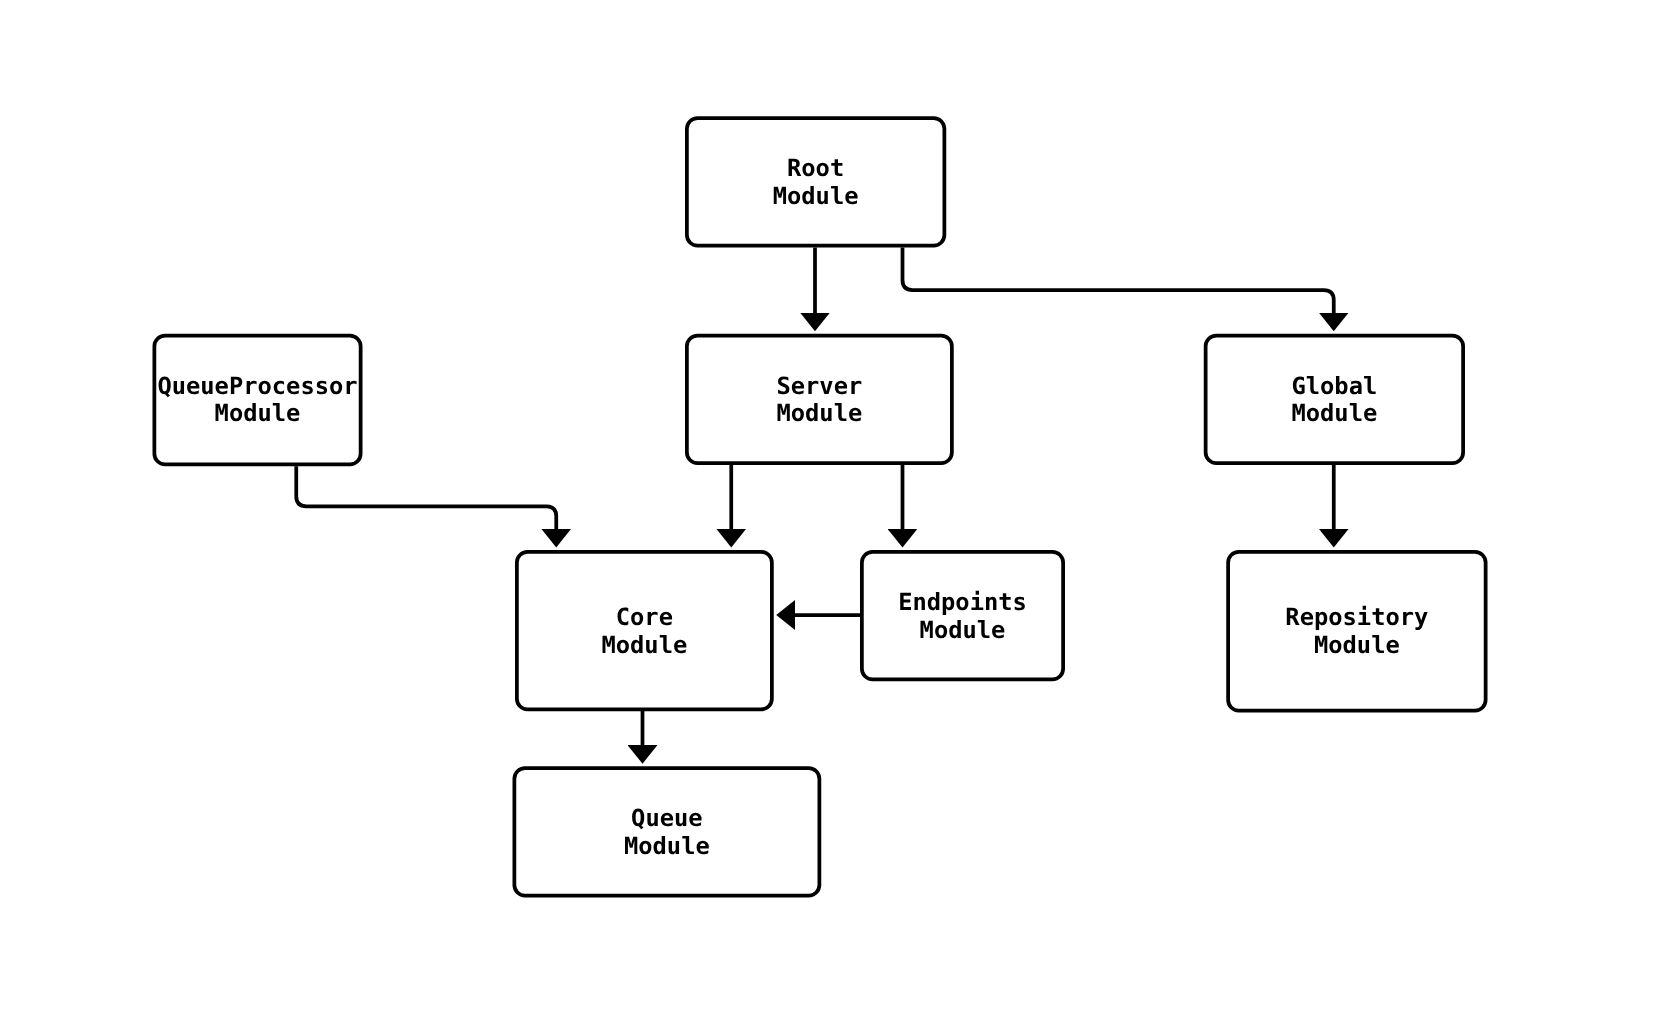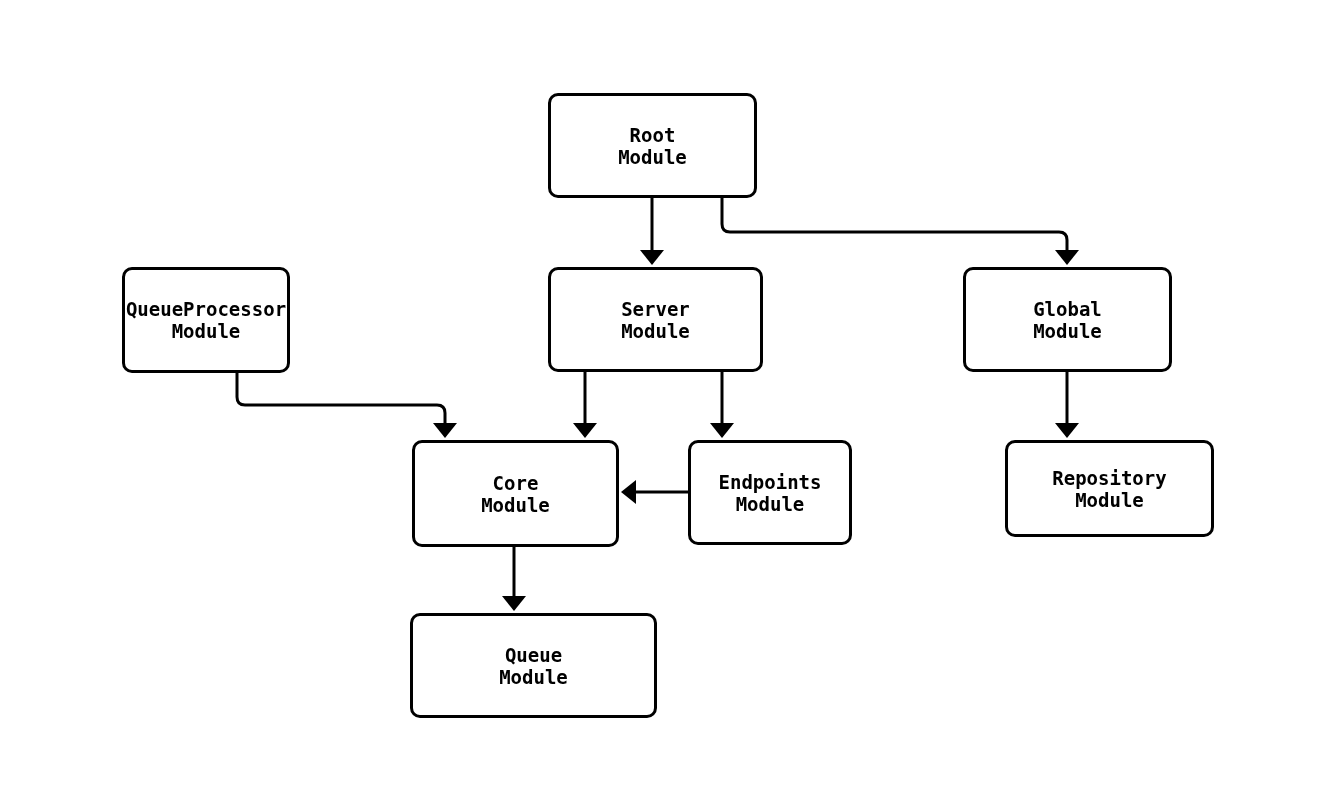--- a/index.html
+++ b/index.html
@@ -92,31 +92,31 @@
   <div class="node" style="left:548px; top:267px; width:215px; height:105px">
     <span class="label">Server
 Module</span>
   </div>
 
   <div class="node" style="left:963px; top:267px; width:209px; height:105px">
     <span class="label">Global
 Module</span>
   </div>
 
-  <div class="node" style="left:412px; top:440px; width:207px; height:107px">
+  <div class="node" style="left:412px; top:440px; width:207px; height:129px">
     <span class="label">Core
 Module</span>
   </div>
 
   <div class="node" style="left:688px; top:440px; width:164px; height:105px">
     <span class="label">Endpoints
 Module</span>
   </div>
 
-  <div class="node" style="left:1005px; top:440px; width:209px; height:97px">
+  <div class="node" style="left:981px; top:440px; width:209px; height:130px">
     <span class="label">Repository
 Module</span>
   </div>
 
   <div class="node" style="left:410px; top:613px; width:247px; height:105px">
     <span class="label">Queue
 Module</span>
   </div>
 
 </div>

